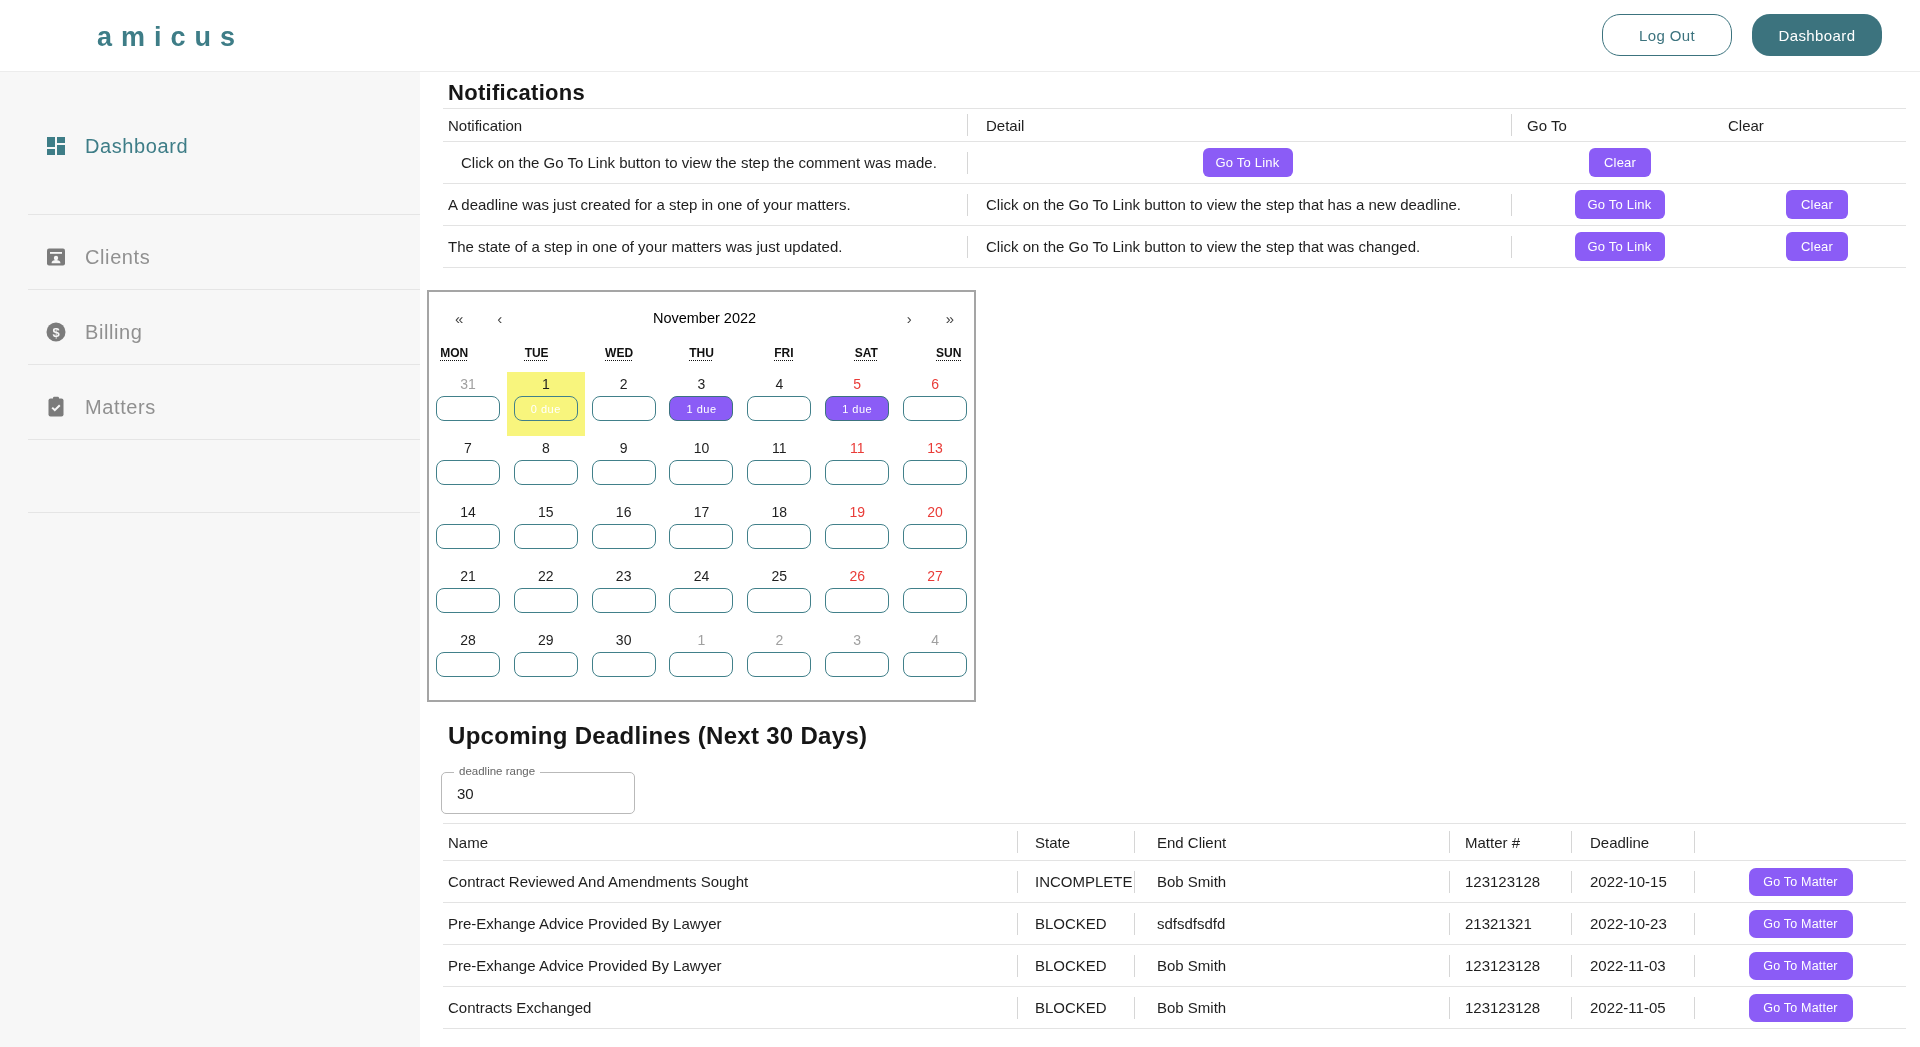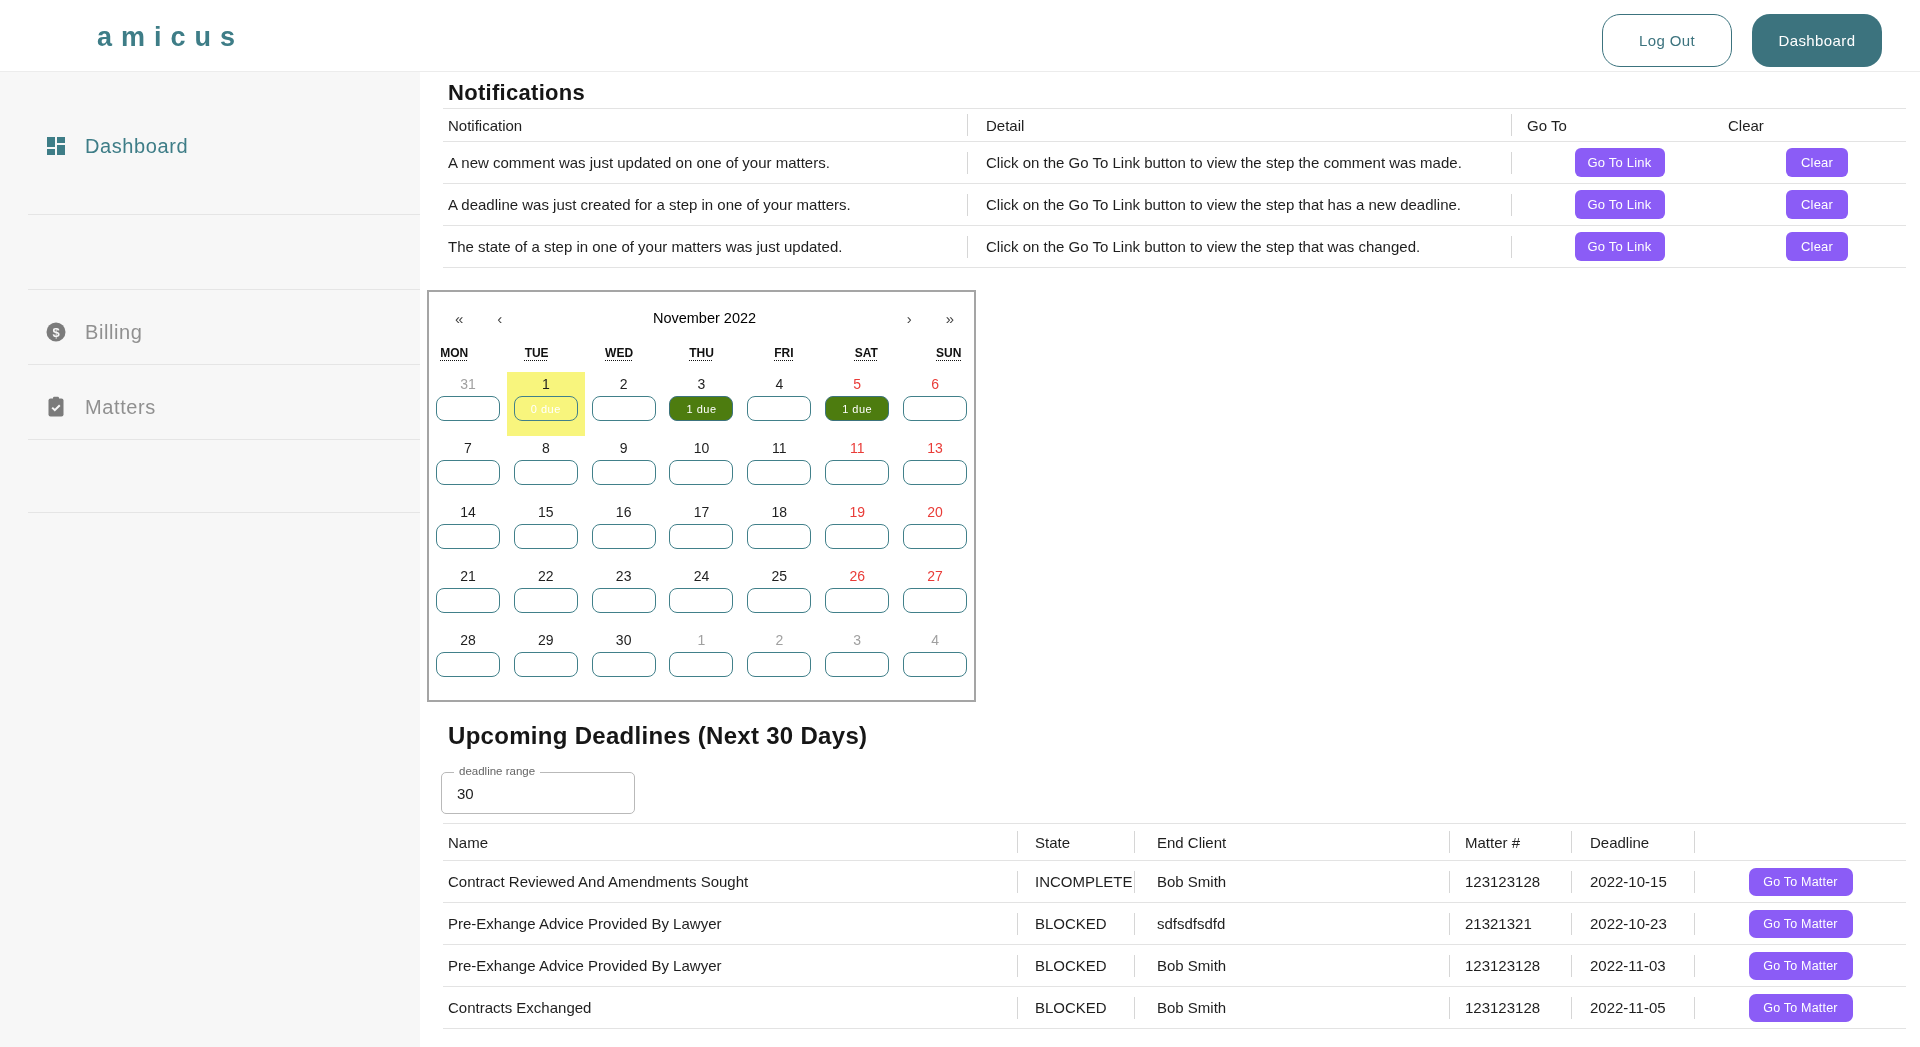--- a/index.html
+++ b/index.html
@@ -5,21 +5,21 @@
   * { margin:0; padding:0; box-sizing:border-box; }
   html,body { width:1920px; height:1047px; }
   body { font-family:"Liberation Sans", sans-serif; background:#fafafa; color:#1f1f1f; overflow:hidden; }
   .app { position:relative; width:1920px; height:1047px; background:#fff; }
 
   
   .header { position:absolute; top:0; left:0; width:1920px; height:72px; background:#fff;
             border-bottom:1px solid #ececec; z-index:5; }
   .logo { position:absolute; left:97px; top:22px; font-size:27px; font-weight:700;
           letter-spacing:9px; color:#3e7d87; }
-  .hdr-btn { position:absolute; top:14px; height:53px; border-radius:18px; font-size:15px;
+  .hdr-btn { position:absolute; top:14px; height:42px; border-radius:18px; font-size:15px;
              letter-spacing:.4px; cursor:pointer; font-family:inherit; }
   .btn-logout { left:1602px; width:130px; background:#fff; border:1.5px solid #3c737e; color:#3c737e; }
   .btn-dash   { left:1752px; width:130px; background:#3c737e; border:none; color:#fff; }
 
   
   .sidebar { position:absolute; top:72px; left:0; width:420px; height:975px; background:#f7f7f7; }
   .side-item { position:absolute; left:0; width:420px; height:74px; display:flex; align-items:center;
                cursor:pointer; }
   .side-item .sicon { width:24px; height:24px; margin-left:44px; color:#7b7b7b; flex:0 0 24px; }
   .side-item .slabel { margin-left:17px; font-size:20px; letter-spacing:.6px; color:#909090; }
@@ -77,21 +77,21 @@
   .cal-grid { margin-top:6px; }
   .cal-week { display:grid; grid-template-columns:repeat(7,1fr); }
   .cal-cell { height:64px; text-align:center; padding-top:3px; cursor:pointer; }
   .cal-cell.highlight { background:#f8f57d; }
   .cal-num { display:block; height:18px; line-height:18px; font-size:14px; color:#1f1f1f; }
   .cal-num.weekend { color:#e93c38; }
   .cal-num.muted { color:#a0a0a0; }
   .cal-day-btn { display:block; margin:3px auto 12px; width:64px; height:25px; border-radius:8px;
                  border:1px solid #41808a; background:transparent; color:#fff; font-size:11px;
                  letter-spacing:.5px; font-family:inherit; cursor:pointer; }
-  .cal-day-btn.filled { background:#4d7c0f; border-color:#3c737e; }
+  .cal-day-btn.filled { background:#8b5cf6; border-color:#3c737e; }
 
   
   .range-field { position:absolute; left:21px; top:700px; width:194px; height:42px;
                  border:1px solid #b9b9b9; border-radius:5px; background:#fff; }
   .range-field label { position:absolute; top:-8px; left:12px; background:#fff; padding:0 5px;
                        font-size:11.5px; color:#666; }
   .range-field input { width:100%; height:100%; border:none; outline:none; background:transparent;
                        font-family:inherit; font-size:15px; color:#1d1d1d; padding-left:15px; }
 </style>
 </head>
@@ -107,20 +107,29 @@
 
   <div class="sidebar">
     <div class="side-item active" style="top:37px">
       <svg class="sicon" viewBox="0 0 24 24">
         <path fill="currentColor" d="M3 13h8V3H3v10zm0 8h8v-6H3v6zm10 0h8V11h-8v10zm0-18v6h8V3h-8z"></path>
       </svg>
       <span class="slabel">Dashboard</span>
     </div>
     <div class="side-div" style="top:142px"></div>
 
+    <div class="side-item" style="top:148px">
+      <svg class="sicon" viewBox="0 0 24 24">
+        <rect fill="currentColor" x="3" y="3.5" width="18" height="17" rx="2"></rect>
+        <rect fill="#f7f7f7" x="6" y="7" width="12" height="1.8"></rect>
+        <circle fill="#f7f7f7" cx="12" cy="13" r="2.2"></circle>
+        <path fill="#f7f7f7" d="M7.5 18.2c0-2 2-3.1 4.5-3.1s4.5 1.1 4.5 3.1H7.5z"></path>
+      </svg>
+      <span class="slabel">Clients</span>
+    </div>
     <div class="side-div" style="top:217px"></div>
 
     <div class="side-item" style="top:223px">
       <svg class="sicon" viewBox="0 0 24 24">
         <circle fill="currentColor" cx="12" cy="12" r="9.5"></circle>
         <text x="12" y="16.5" text-anchor="middle" font-size="13" font-weight="bold" fill="#f7f7f7" font-family="'Liberation Sans', sans-serif">$</text>
       </svg>
       <span class="slabel">Billing</span>
     </div>
     <div class="side-div" style="top:292px"></div>
@@ -143,21 +152,20 @@
     <div class="sec-title" id="notif-title">Notifications</div>
 
     <div class="tbl" id="ntable">
       <div class="trow thead">
         <div class="tcell c1 dv">Notification</div>
         <div class="tcell c2 dv">Detail</div>
         <div class="tcell c3">Go To</div>
         <div class="tcell c4">Clear</div>
       </div>
       <div class="trow">
-        <div class="tcell c1 dv">A new comment was just updated on one of your matters.</div>
         <div class="tcell c2 dv">Click on the Go To Link button to view the step the comment was made.</div>
         <div class="tcell c3 center">
             <button class="btn-teal btn-gotolink">Go To Link</button>
           </div>
         <div class="tcell c4 center">
             <button class="btn-teal btn-clear">Clear</button>
           </div>
       </div>
       <div class="trow">
         <div class="tcell c1 dv">A deadline was just created for a step in one of your matters.</div>

